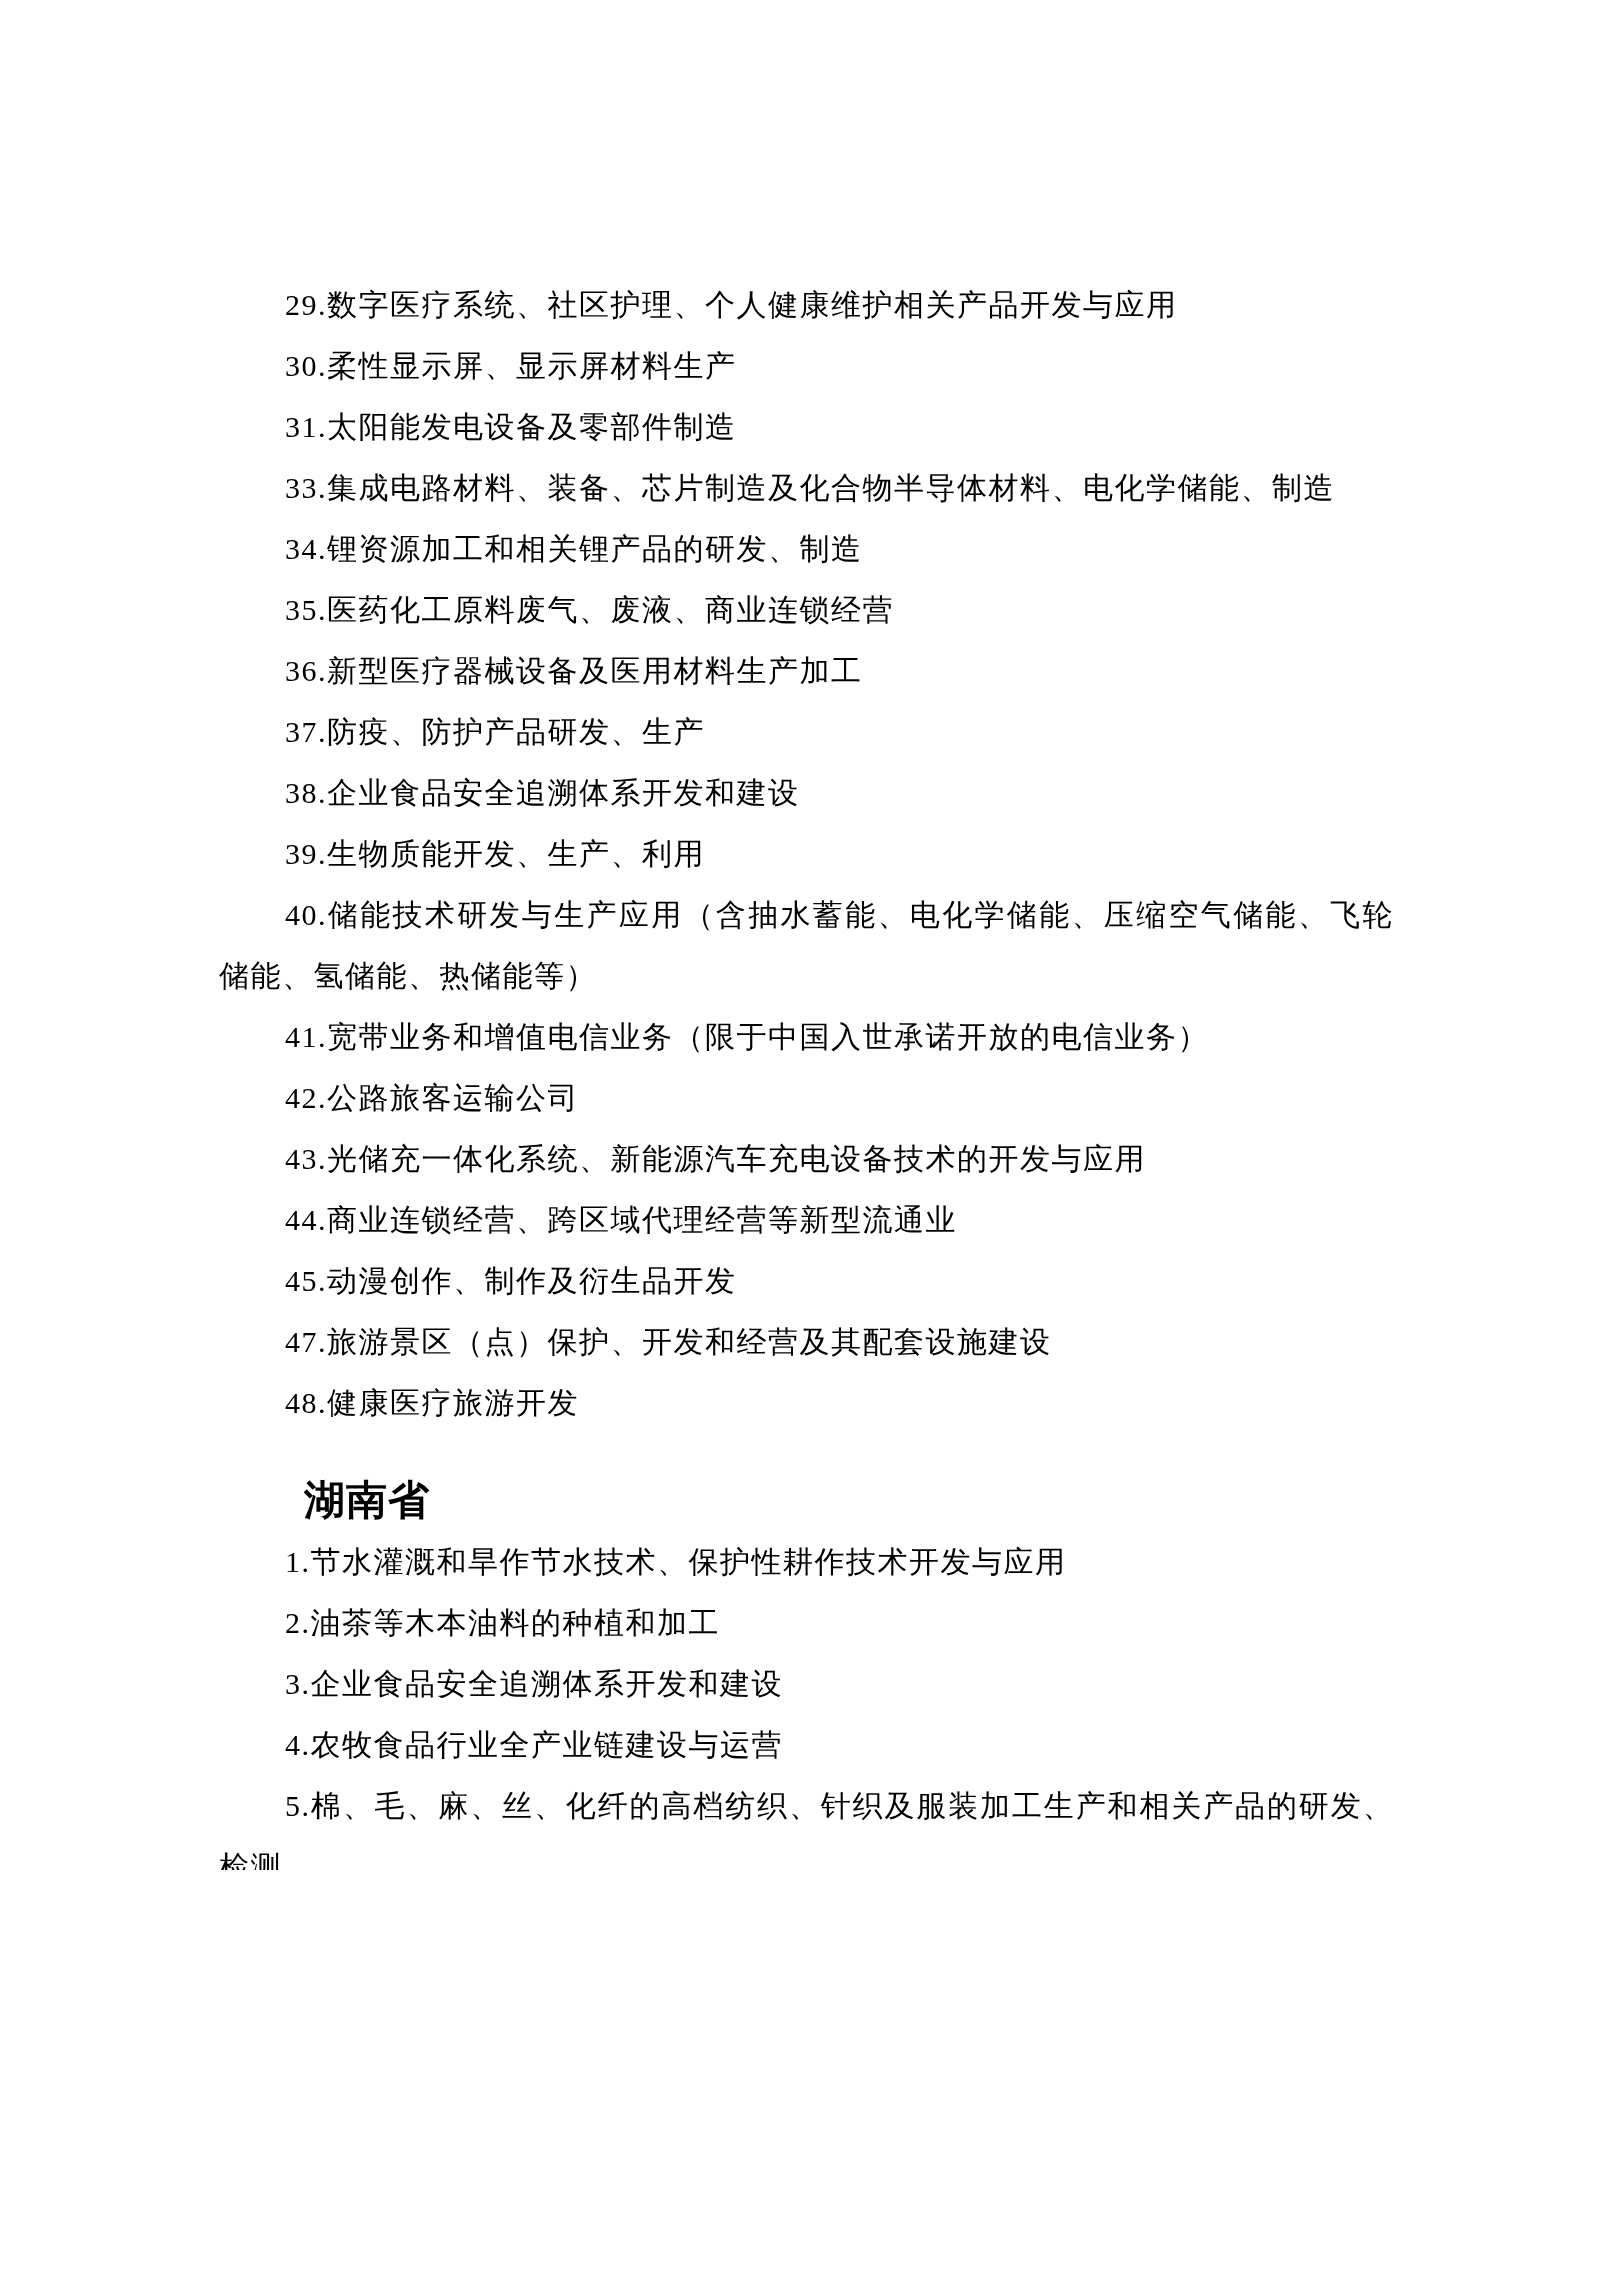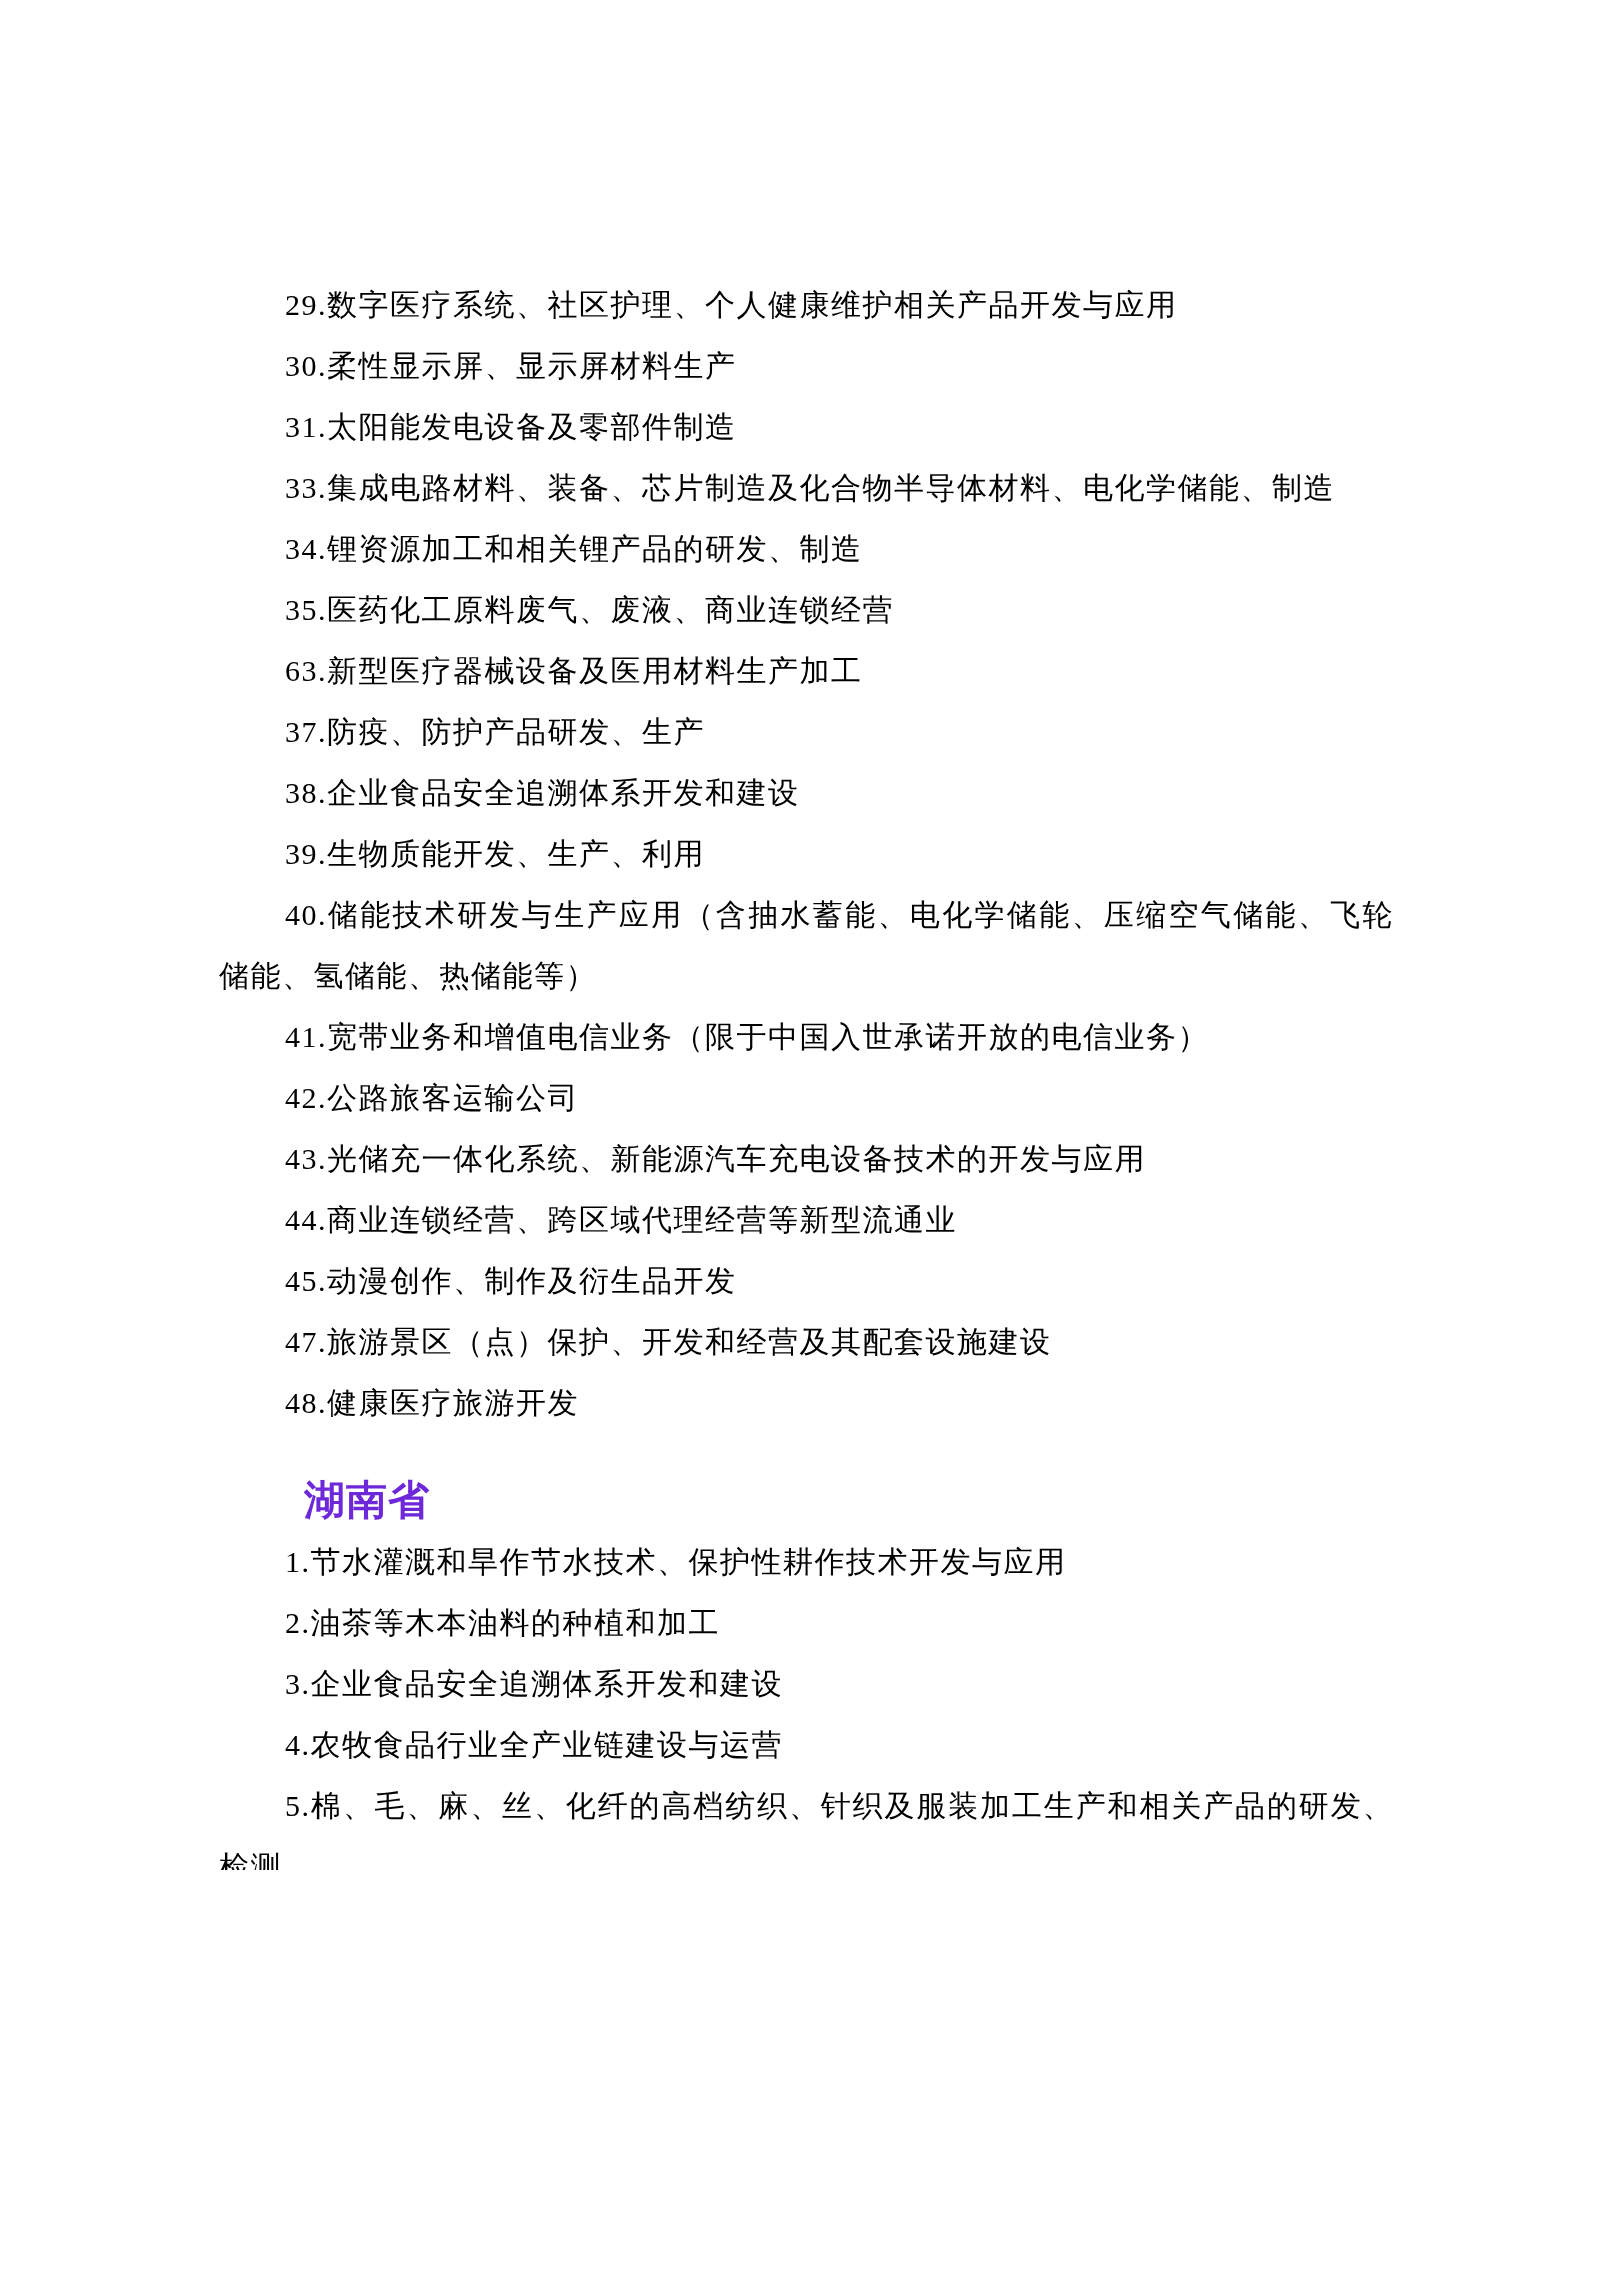--- a/index.html
+++ b/index.html
@@ -27,21 +27,21 @@
     color: #000000;
   }
   .section-heading {
     margin: 37px 0 0 0;
     font-family: "Liberation Sans", "DejaVu Sans", sans-serif;
     font-weight: bold;
     font-size: 41px;
     line-height: 61px;
     letter-spacing: 1px;
     text-indent: 85px;
-    color: #6d28d9;
+    color: #000000;
   }
 </style>
 </head>
 <body>
 
 <div class="page">
   <div class="content">
 
     <div class="section">
 
@@ -51,21 +51,21 @@
 
         <p class="item"><span>31.</span><span>太阳能发电设备及零部件制造</span></p>
 
 
         <p class="item"><span>33.</span><span>集成电路材料、装备、芯片制造及化合物半导体材料、电化学储能、制造</span></p>
 
         <p class="item"><span>34.</span><span>锂资源加工和相关锂产品的研发、制造</span></p>
 
         <p class="item"><span>35.</span><span>医药化工原料废气、废液、商业连锁经营</span></p>
 
-        <p class="item"><span>63.</span><span>新型医疗器械设备及医用材料生产加工</span></p>
+        <p class="item"><span>36.</span><span>新型医疗器械设备及医用材料生产加工</span></p>
 
         <p class="item"><span>37.</span><span>防疫、防护产品研发、生产</span></p>
 
         <p class="item"><span>38.</span><span>企业食品安全追溯体系开发和建设</span></p>
 
         <p class="item"><span>39.</span><span>生物质能开发、生产、利用</span></p>
 
         <p class="item"><span>40.</span><span>储能技术研发与生产应用（含抽水蓄能、电化学储能、压缩空气储能、飞轮储能、氢储能、热储能等）</span></p>
 
         <p class="item"><span>41.</span><span>宽带业务和增值电信业务（限于中国入世承诺开放的电信业务）</span></p>

